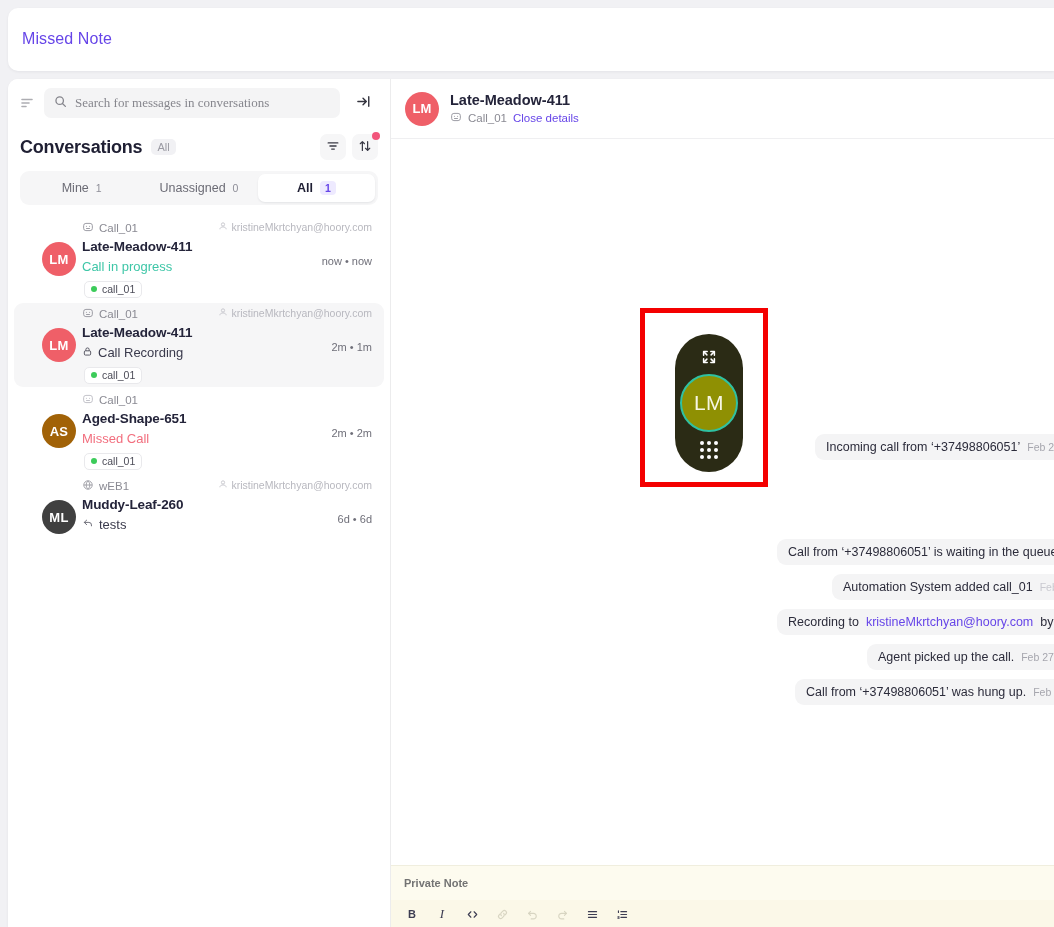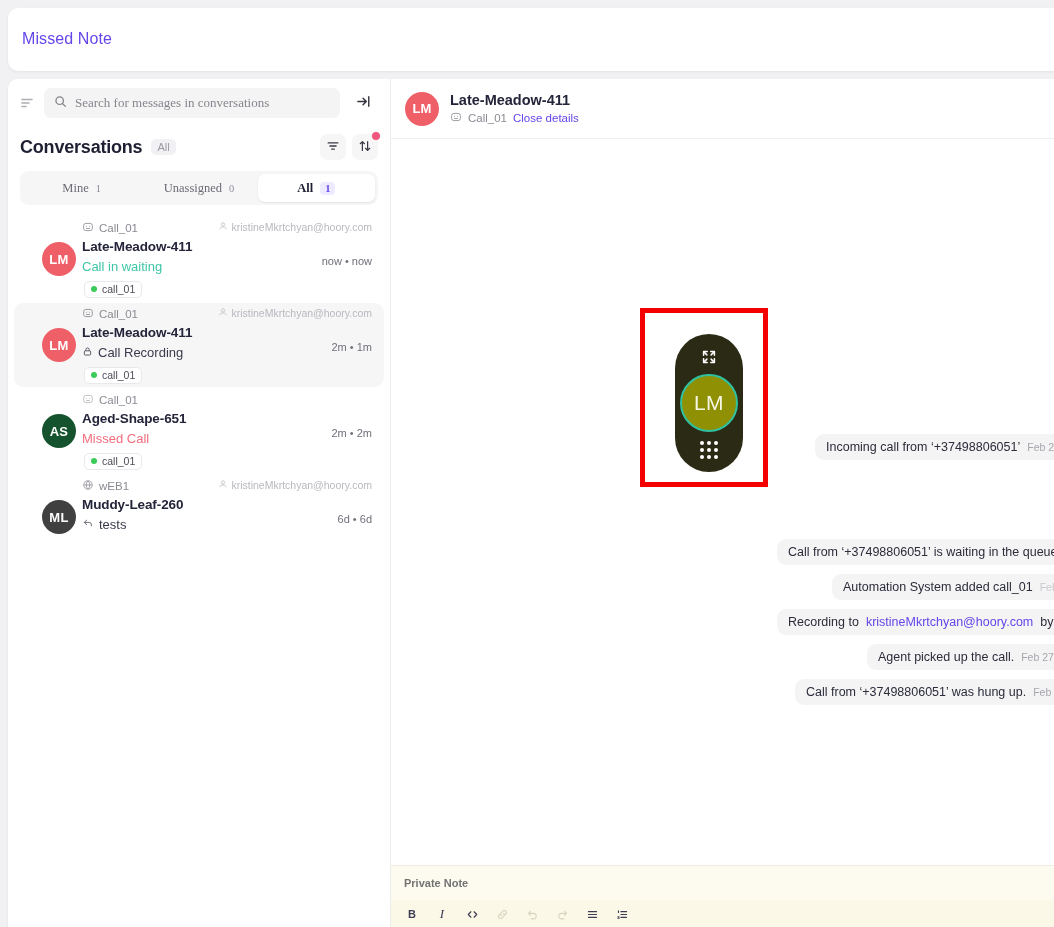--- a/index.html
+++ b/index.html
@@ -90,21 +90,21 @@
   .tabs {
     position: absolute; left: 12px; top: 92px; right: 12px; height: 34px;
     background: #f6f6f7; border-radius: 9px;
     display: flex; align-items: center; padding: 3px;
   }
   .tab {
     flex: 1; height: 28px; border-radius: 7px; border: none;
     background: transparent; cursor: pointer;
     display: flex; align-items: center; justify-content: center; gap: 7px;
     font-size: 12.5px; color: #6b6b75;
-    font-family: Liberation Serif, serif;
+    font-family: Liberation Sans, sans-serif;
   }
   .tab.active {
     background: #ffffff; color: #1f1f33; font-weight: 700;
     box-shadow: 0 1px 2px rgba(16,24,40,.08);
   }
   .tab-count { font-size: 10.5px; color: #8e8e98; }
   .tab.active .tab-count {
     background: #eeeaff; color: #6645e8; border-radius: 4px; padding: 1px 5px;
   }
 
@@ -327,21 +327,21 @@
               <rect x="2.2" y="3.2" width="11.6" height="9.6" rx="3"></rect>
               <circle cx="5.9" cy="7" r=".75" fill="#9a9aa2" stroke="none"></circle>
               <circle cx="10.1" cy="7" r=".75" fill="#9a9aa2" stroke="none"></circle>
               <path d="M6 10h4" stroke-linecap="round"></path>
             </svg>
           </span>
           <span>Call_01</span>
         </div>
         <div class="ci-name">Late-Meadow-411</div>
         <div class="ci-preview" style="color:#3ec6a7">
-          <span>Call in waiting</span>
+          <span>Call in progress</span>
         </div>
         <div class="ci-tag">
           <span class="dotg"></span>
           <span>call_01</span>
         </div>
         <div class="ci-email">
           <span>
             <svg width="10" height="10" viewBox="0 0 16 16" fill="none" stroke="#c2c2c9" stroke-width="1.4">
               <circle cx="8" cy="5.5" r="2.6"></circle>
                 <path d="M3 13.2c0-2.4 2.2-3.7 5-3.7s5 1.3 5 3.7"></path>
@@ -385,21 +385,21 @@
               <circle cx="8" cy="5.5" r="2.6"></circle>
                 <path d="M3 13.2c0-2.4 2.2-3.7 5-3.7s5 1.3 5 3.7"></path>
             </svg>
           </span>
           <span>kristineMkrtchyan@hoory.com</span>
         </div>
         <div class="ci-time">2m • 1m</div>
       </div>
 
       <div class="conv-item">
-        <div class="ci-avatar" style="background:#14532d">AS</div>
+        <div class="ci-avatar" style="background:#a16207">AS</div>
         <div class="ci-chan">
           <span>
             <svg width="12" height="12" viewBox="0 0 16 16" fill="none" stroke="#c0c0c7" stroke-width="1.3">
               <rect x="2.2" y="3.2" width="11.6" height="9.6" rx="3"></rect>
               <circle cx="5.9" cy="7" r=".75" fill="#c0c0c7" stroke="none"></circle>
               <circle cx="10.1" cy="7" r=".75" fill="#c0c0c7" stroke="none"></circle>
               <path d="M6 10h4" stroke-linecap="round"></path>
             </svg>
           </span>
           <span>Call_01</span>

